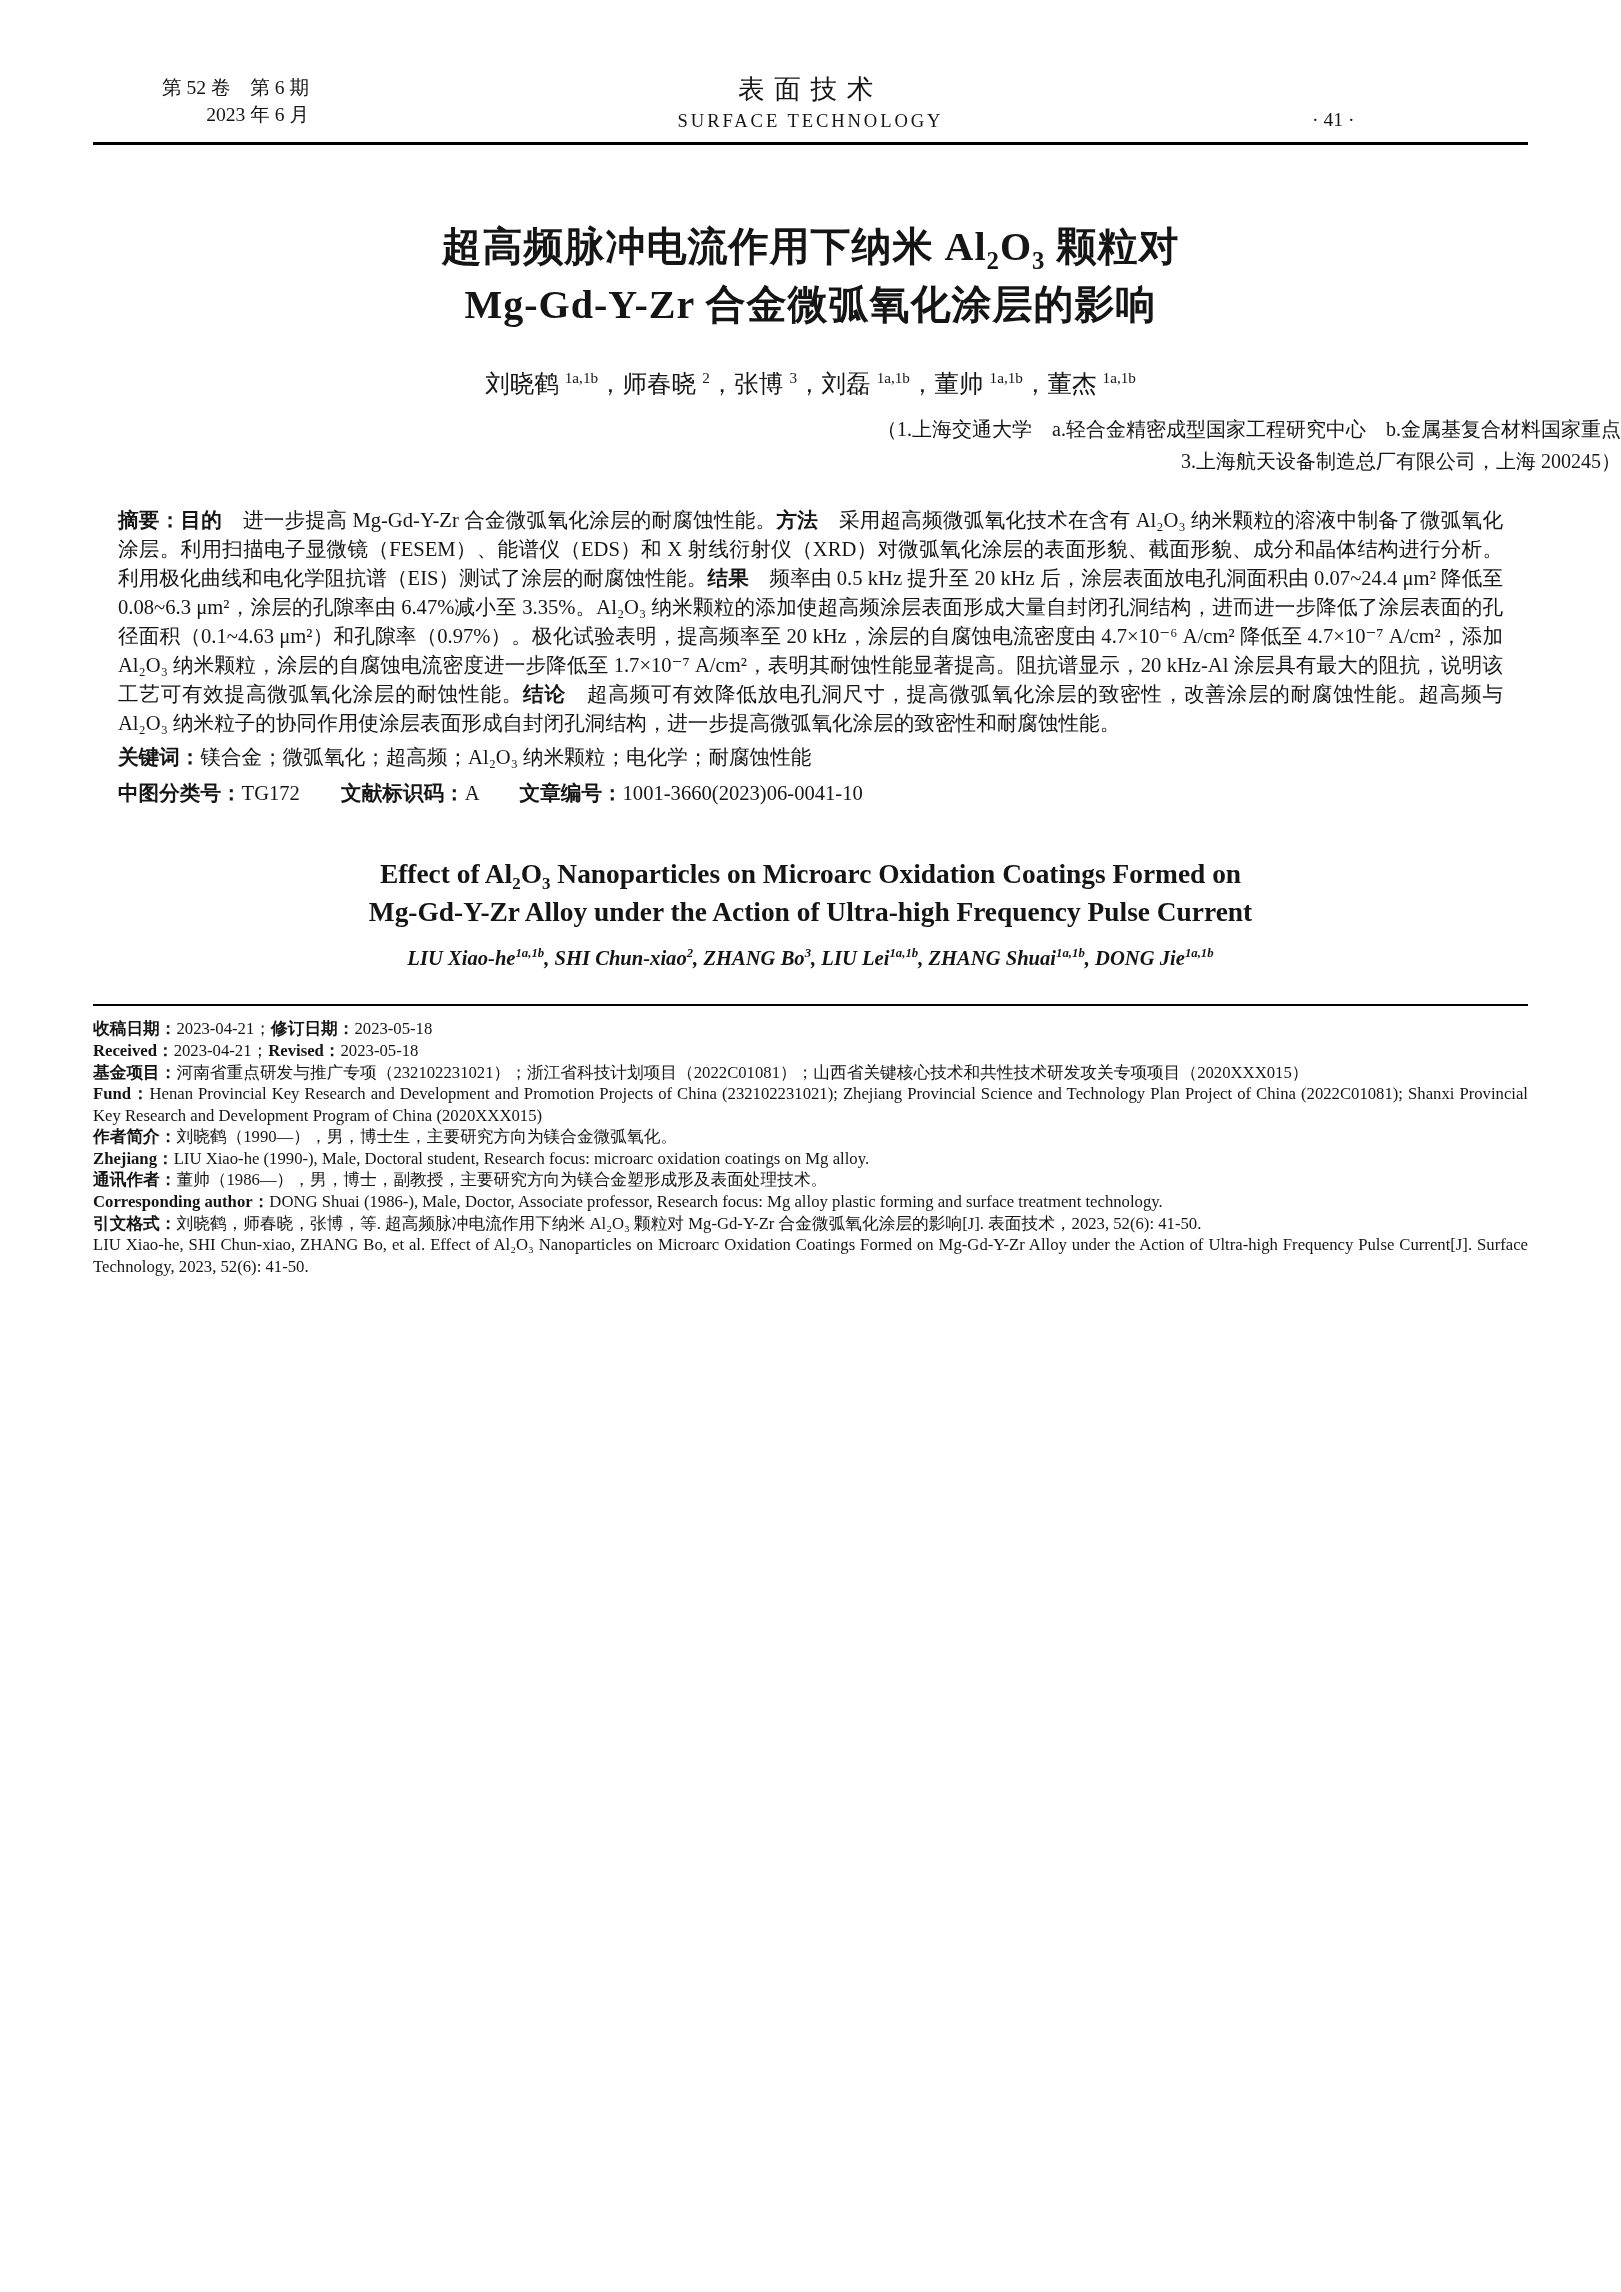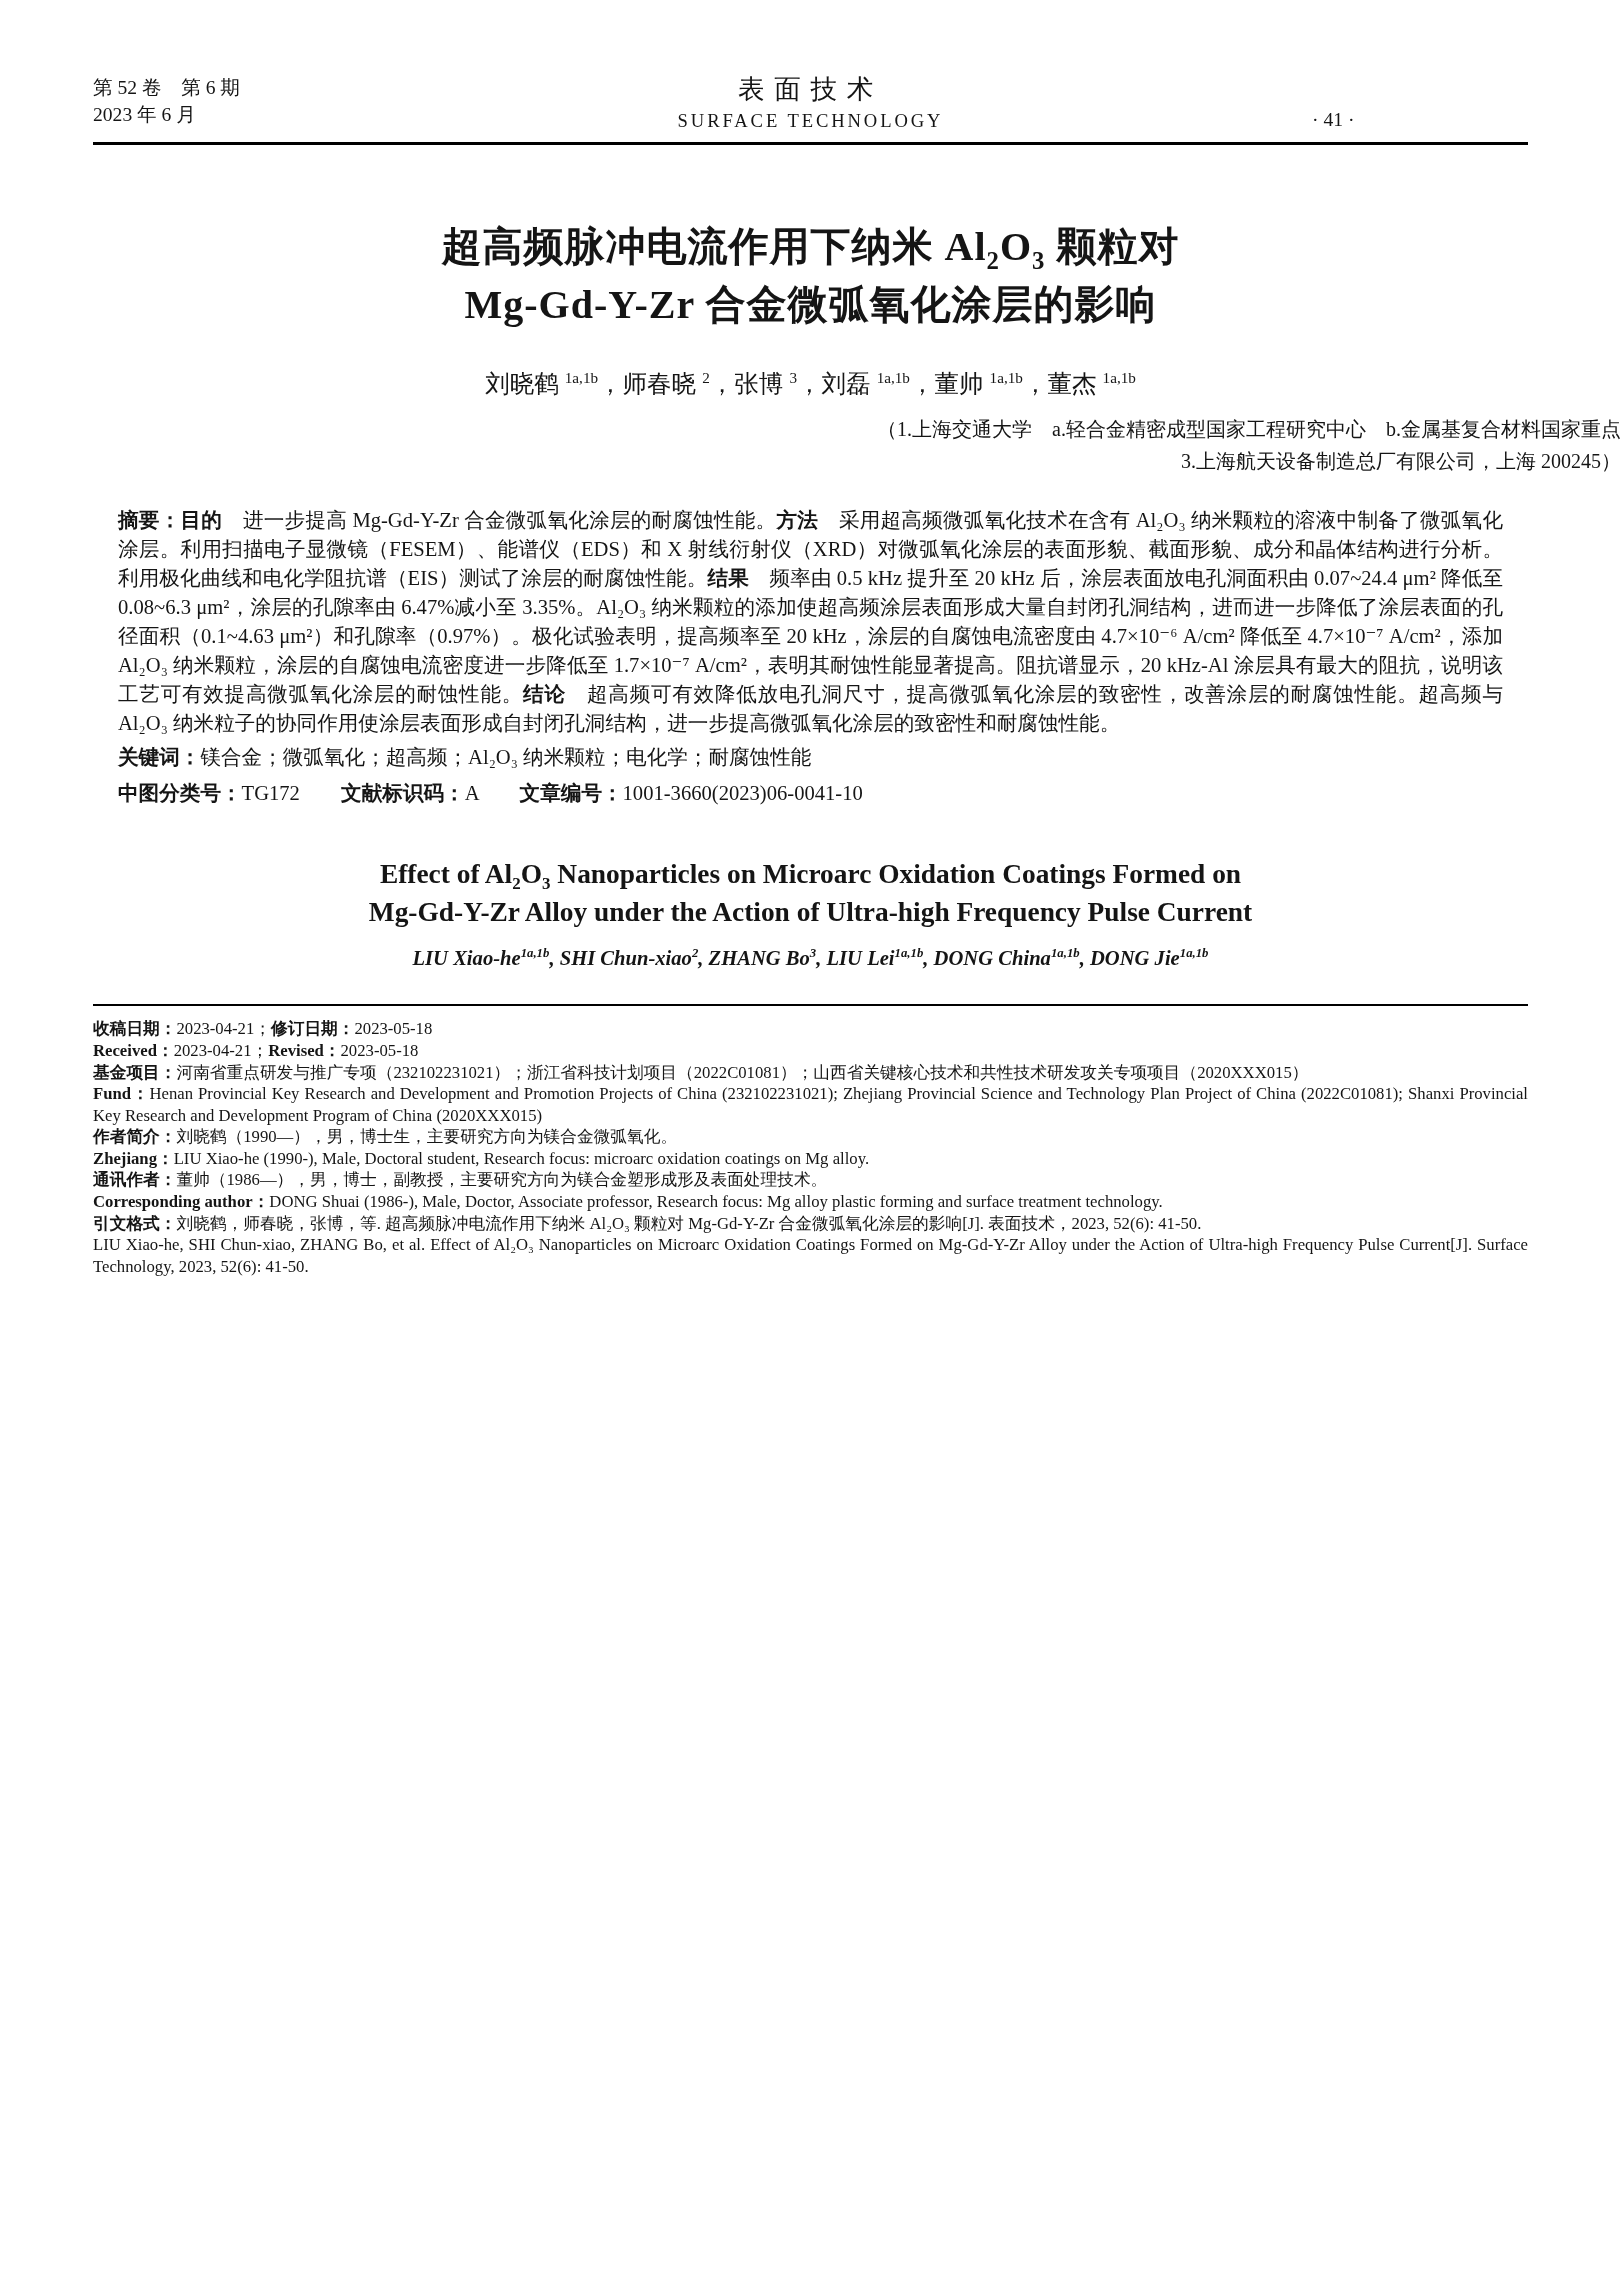--- a/index.html
+++ b/index.html
@@ -7,21 +7,21 @@
   .page{
     width:1621px;height:2293px;background:#ffffff;color:#151515;
     font-family:"Liberation Serif","DejaVu Serif",serif;
     overflow:hidden;position:relative;margin:0 auto;
   }
   .b{font-weight:700}
   sup,sub{font-size:62%;line-height:0}
   
   .header-row{display:flex;justify-content:space-between;align-items:flex-start;
     margin:0 93px;padding-top:74px;font-size:19.6px}
-  .h-left{text-align:left;line-height:27.4px;min-width:216px}
+  .h-left{text-align:right;line-height:27.4px;min-width:216px}
   .h-center{text-align:center;flex:1}
   .jcn{font-size:26.5px;letter-spacing:9.8px;line-height:31px}
   .jen{font-size:18.6px;letter-spacing:2.9px;line-height:25.5px;margin-top:2.9px}
   .h-right{min-width:216px;align-self:flex-end;line-height:27.4px}
   .header-rule{height:2.9px;background:#000;margin:8.8px 93px 0}
   
   .title-cn{margin-top:73px;text-align:center;font-size:40px;font-weight:700;
     line-height:58px;letter-spacing:1px}
   .authors-cn{margin-top:33px;text-align:center;font-size:24.5px;line-height:33px}
   .affiliation{margin-top:12.7px;text-align:right;font-size:20px;line-height:32px}
@@ -70,21 +70,21 @@
   <p class="abstract"><span class="b">摘要：</span><span class="b">目的</span><span>　进一步提高 Mg-Gd-Y-Zr 合金微弧氧化涂层的耐腐蚀性能。</span><span class="b">方法</span><span>　采用超高频微弧氧化技术在含有 Al₂O₃ 纳米颗粒的溶液中制备了微弧氧化涂层。利用扫描电子显微镜（FESEM）、能谱仪（EDS）和 X 射线衍射仪（XRD）对微弧氧化涂层的表面形貌、截面形貌、成分和晶体结构进行分析。利用极化曲线和电化学阻抗谱（EIS）测试了涂层的耐腐蚀性能。</span><span class="b">结果</span><span>　频率由 0.5 kHz 提升至 20 kHz 后，涂层表面放电孔洞面积由 0.07~24.4 μm² 降低至 0.08~6.3 μm²，涂层的孔隙率由 6.47%减小至 3.35%。Al₂O₃ 纳米颗粒的添加使超高频涂层表面形成大量自封闭孔洞结构，进而进一步降低了涂层表面的孔径面积（0.1~4.63 μm²）和孔隙率（0.97%）。极化试验表明，提高频率至 20 kHz，涂层的自腐蚀电流密度由 4.7×10⁻⁶ A/cm² 降低至 4.7×10⁻⁷ A/cm²，添加 Al₂O₃ 纳米颗粒，涂层的自腐蚀电流密度进一步降低至 1.7×10⁻⁷ A/cm²，表明其耐蚀性能显著提高。阻抗谱显示，20 kHz-Al 涂层具有最大的阻抗，说明该工艺可有效提高微弧氧化涂层的耐蚀性能。</span><span class="b">结论</span><span>　超高频可有效降低放电孔洞尺寸，提高微弧氧化涂层的致密性，改善涂层的耐腐蚀性能。超高频与 Al₂O₃ 纳米粒子的协同作用使涂层表面形成自封闭孔洞结构，进一步提高微弧氧化涂层的致密性和耐腐蚀性能。</span></p>
 
   <p class="meta-line"><span class="b">关键词：</span><span>镁合金；微弧氧化；超高频；Al₂O₃ 纳米颗粒；电化学；耐腐蚀性能</span></p>
   <p class="meta-line"><span class="b">中图分类号：</span><span>TG172　　</span><span class="b">文献标识码：</span><span>A　　</span><span class="b">文章编号：</span><span>1001-3660(2023)06-0041-10</span></p>
 
   <div class="title-en">
     <div><span>Effect of Al</span><sub>2</sub><span>O</span><sub>3</sub><span> Nanoparticles on Microarc Oxidation Coatings Formed on</span></div>
     <div><span>Mg-Gd-Y-Zr Alloy under the Action of Ultra-high Frequency Pulse Current</span></div>
   </div>
 
-  <div class="authors-en"><span>LIU Xiao-he</span><sup>1a,1b</sup><span>, SHI Chun-xiao</span><sup>2</sup><span>, ZHANG Bo</span><sup>3</sup><span>, LIU Lei</span><sup>1a,1b</sup><span>, DONG China</span><sup>1a,1b</sup><span>, DONG Jie</span><sup>1a,1b</sup></div>
+  <div class="authors-en"><span>LIU Xiao-he</span><sup>1a,1b</sup><span>, SHI Chun-xiao</span><sup>2</sup><span>, ZHANG Bo</span><sup>3</sup><span>, LIU Lei</span><sup>1a,1b</sup><span>, ZHANG Shuai</span><sup>1a,1b</sup><span>, DONG Jie</span><sup>1a,1b</sup></div>
 
   <div class="footer-rule"></div>
 
   <div class="footnotes">
     <p><span class="b">收稿日期：</span><span>2023-04-21；</span><span class="b">修订日期：</span><span>2023-05-18</span></p>
     <p><span class="b">Received：</span><span>2023-04-21；</span><span class="b">Revised：</span><span>2023-05-18</span></p>
     <p><span class="b">基金项目：</span><span>河南省重点研发与推广专项（232102231021）；浙江省科技计划项目（2022C01081）；山西省关键核心技术和共性技术研发攻关专项项目（2020XXX015）</span></p>
     <p><span class="b">Fund：</span><span>Henan Provincial Key Research and Development and Promotion Projects of China (232102231021); Zhejiang Provincial Science and Technology Plan Project of China (2022C01081); Shanxi Provincial Key Research and Development Program of China (2020XXX015)</span></p>
     <p><span class="b">作者简介：</span><span>刘晓鹤（1990—），男，博士生，主要研究方向为镁合金微弧氧化。</span></p>
     <p><span class="b">Zhejiang：</span><span>LIU Xiao-he (1990-), Male, Doctoral student, Research focus: microarc oxidation coatings on Mg alloy.</span></p>

